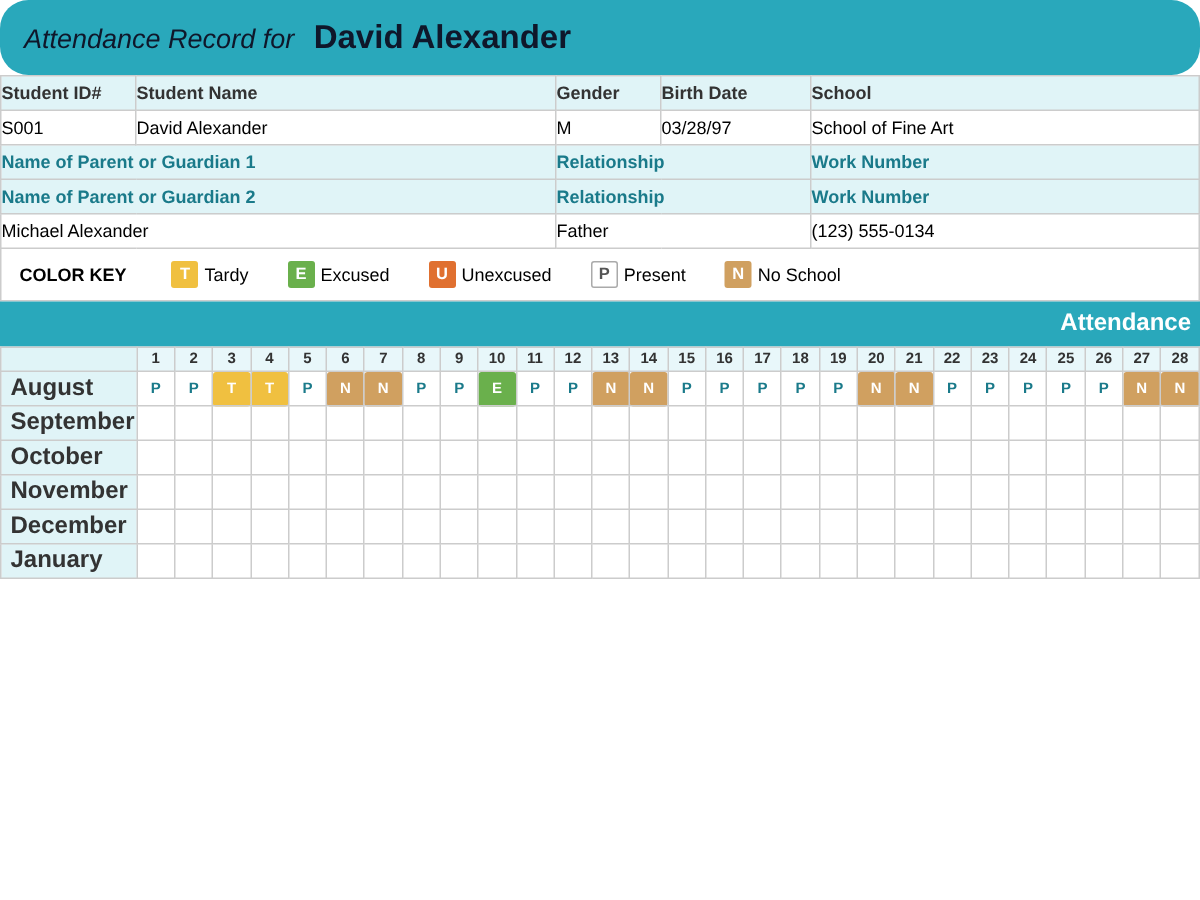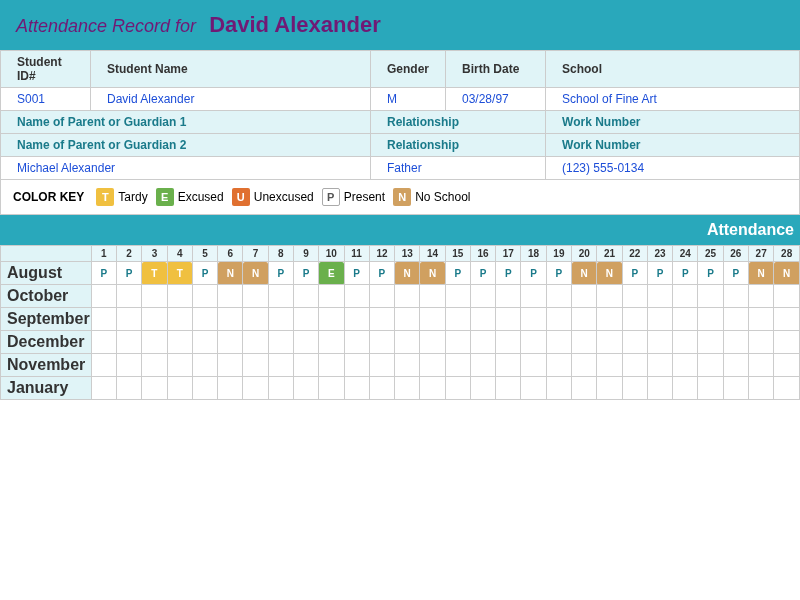--- a/index.html
+++ b/index.html
@@ -7,64 +7,65 @@
       font-family: Arial, sans-serif;
       font-size: 12px;
       background: #fff;
       width: 800px;
       min-height: 600px;
     }
 
     
     .header {
       background: #29a8bb;
-      color: #701a75;
+      color: #0f172a;
       padding: 12px 16px;
       font-size: 18px;
       font-style: italic;
       font-weight: normal;
+      border-radius: 19px;
     }
     .header strong {
       font-weight: bold;
       font-size: 22px;
       font-style: normal;
       margin-left: 8px;
     }
 
     
     .info-table {
       width: 100%;
       border-collapse: collapse;
       border: 1px solid #ccc;
     }
     .info-table td, .info-table th {
       border: 1px solid #ccc;
-      padding: 4px 16px;
+      padding: 4px 0;
     }
     .info-header {
       background: #e0f4f7;
       font-weight: bold;
       color: #333;
     }
     .info-label {
       background: #e0f4f7;
       font-weight: bold;
       color: #1a7a8a;
     }
     .info-value {
       background: #fff;
-      color: #1d4ed8;
+      color: #000000;
       margin-left: 12px;
     }
 
     
     .color-key {
       display: flex;
       align-items: center;
-      gap: 8px;
+      gap: 26px;
       padding: 8px 12px;
       font-size: 12px;
       border: 1px solid #ccc;
       border-top: none;
       background: #fff;
     }
     .color-key .key-label {
       font-weight: bold;
       margin-right: 4px;
     }
@@ -263,20 +264,51 @@
           <td class="att-cell att-N">N</td>
           <td class="att-cell att-P">P</td>
           <td class="att-cell att-P">P</td>
           <td class="att-cell att-P">P</td>
           <td class="att-cell att-P">P</td>
           <td class="att-cell att-P">P</td>
           <td class="att-cell att-N">N</td>
           <td class="att-cell att-N">N</td>
         </tr>
         <tr>
+          <td class="month-cell">September</td>
+          <td class="att-cell att-empty"></td>
+          <td class="att-cell att-empty"></td>
+          <td class="att-cell att-empty"></td>
+          <td class="att-cell att-empty"></td>
+          <td class="att-cell att-empty"></td>
+          <td class="att-cell att-empty"></td>
+          <td class="att-cell att-empty"></td>
+          <td class="att-cell att-empty"></td>
+          <td class="att-cell att-empty"></td>
+          <td class="att-cell att-empty"></td>
+          <td class="att-cell att-empty"></td>
+          <td class="att-cell att-empty"></td>
+          <td class="att-cell att-empty"></td>
+          <td class="att-cell att-empty"></td>
+          <td class="att-cell att-empty"></td>
+          <td class="att-cell att-empty"></td>
+          <td class="att-cell att-empty"></td>
+          <td class="att-cell att-empty"></td>
+          <td class="att-cell att-empty"></td>
+          <td class="att-cell att-empty"></td>
+          <td class="att-cell att-empty"></td>
+          <td class="att-cell att-empty"></td>
+          <td class="att-cell att-empty"></td>
+          <td class="att-cell att-empty"></td>
+          <td class="att-cell att-empty"></td>
+          <td class="att-cell att-empty"></td>
+          <td class="att-cell att-empty"></td>
+          <td class="att-cell att-empty"></td>
+        </tr>
+        <tr>
           <td class="month-cell">October</td>
           <td class="att-cell att-empty"></td>
           <td class="att-cell att-empty"></td>
           <td class="att-cell att-empty"></td>
           <td class="att-cell att-empty"></td>
           <td class="att-cell att-empty"></td>
           <td class="att-cell att-empty"></td>
           <td class="att-cell att-empty"></td>
           <td class="att-cell att-empty"></td>
           <td class="att-cell att-empty"></td>
@@ -294,21 +326,21 @@
           <td class="att-cell att-empty"></td>
           <td class="att-cell att-empty"></td>
           <td class="att-cell att-empty"></td>
           <td class="att-cell att-empty"></td>
           <td class="att-cell att-empty"></td>
           <td class="att-cell att-empty"></td>
           <td class="att-cell att-empty"></td>
           <td class="att-cell att-empty"></td>
         </tr>
         <tr>
-          <td class="month-cell">September</td>
+          <td class="month-cell">November</td>
           <td class="att-cell att-empty"></td>
           <td class="att-cell att-empty"></td>
           <td class="att-cell att-empty"></td>
           <td class="att-cell att-empty"></td>
           <td class="att-cell att-empty"></td>
           <td class="att-cell att-empty"></td>
           <td class="att-cell att-empty"></td>
           <td class="att-cell att-empty"></td>
           <td class="att-cell att-empty"></td>
           <td class="att-cell att-empty"></td>
@@ -326,51 +358,20 @@
           <td class="att-cell att-empty"></td>
           <td class="att-cell att-empty"></td>
           <td class="att-cell att-empty"></td>
           <td class="att-cell att-empty"></td>
           <td class="att-cell att-empty"></td>
           <td class="att-cell att-empty"></td>
           <td class="att-cell att-empty"></td>
         </tr>
         <tr>
           <td class="month-cell">December</td>
-          <td class="att-cell att-empty"></td>
-          <td class="att-cell att-empty"></td>
-          <td class="att-cell att-empty"></td>
-          <td class="att-cell att-empty"></td>
-          <td class="att-cell att-empty"></td>
-          <td class="att-cell att-empty"></td>
-          <td class="att-cell att-empty"></td>
-          <td class="att-cell att-empty"></td>
-          <td class="att-cell att-empty"></td>
-          <td class="att-cell att-empty"></td>
-          <td class="att-cell att-empty"></td>
-          <td class="att-cell att-empty"></td>
-          <td class="att-cell att-empty"></td>
-          <td class="att-cell att-empty"></td>
-          <td class="att-cell att-empty"></td>
-          <td class="att-cell att-empty"></td>
-          <td class="att-cell att-empty"></td>
-          <td class="att-cell att-empty"></td>
-          <td class="att-cell att-empty"></td>
-          <td class="att-cell att-empty"></td>
-          <td class="att-cell att-empty"></td>
-          <td class="att-cell att-empty"></td>
-          <td class="att-cell att-empty"></td>
-          <td class="att-cell att-empty"></td>
-          <td class="att-cell att-empty"></td>
-          <td class="att-cell att-empty"></td>
-          <td class="att-cell att-empty"></td>
-          <td class="att-cell att-empty"></td>
-        </tr>
-        <tr>
-          <td class="month-cell">November</td>
           <td class="att-cell att-empty"></td>
           <td class="att-cell att-empty"></td>
           <td class="att-cell att-empty"></td>
           <td class="att-cell att-empty"></td>
           <td class="att-cell att-empty"></td>
           <td class="att-cell att-empty"></td>
           <td class="att-cell att-empty"></td>
           <td class="att-cell att-empty"></td>
           <td class="att-cell att-empty"></td>
           <td class="att-cell att-empty"></td>

